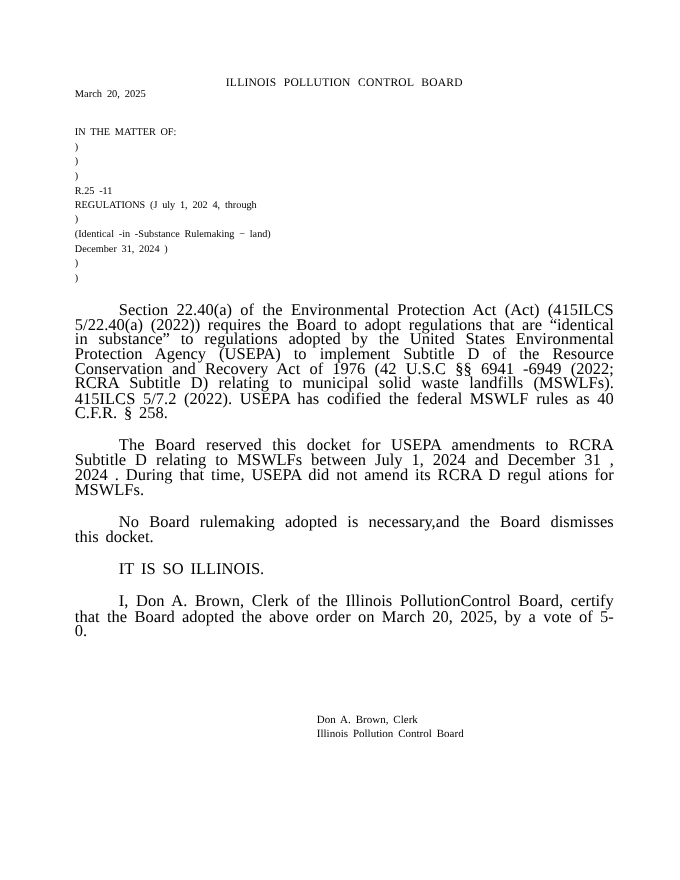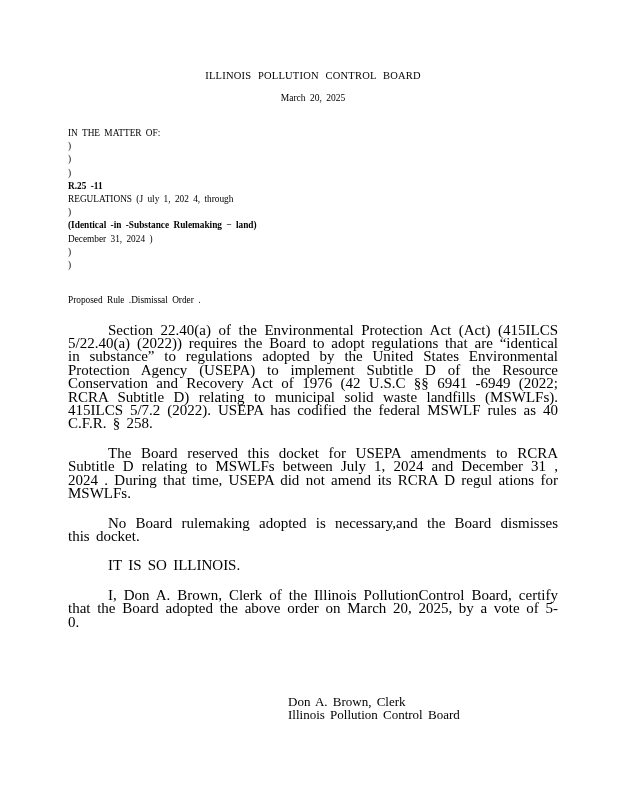--- a/index.html
+++ b/index.html
@@ -22,23 +22,22 @@
     padding: 70px 60px 0 68px;
   }
   .doc-title {
     text-align: center;
     font-size: 10.5px;
     letter-spacing: 0.2px;
     word-spacing: 4px;
     margin: 0;
   }
   .doc-date {
-    text-align: center;
     font-size: 9.5px;
-    margin-top: 12px;
+    margin-top: 0;
     word-spacing: 2px;
   }
   .caption {
     margin-top: 24px;
     font-size: 9.3px;
     line-height: 13.2px;
     position: relative;
   }
   .caption-row {
     display: flex;
@@ -49,21 +48,20 @@
     width: 238px;
     padding-right: 4px;
     word-spacing: 2px;
   }
   .cap-paren {
     width: 60px;
   }
   .cap-right {
     flex: 1;
     word-spacing: 2px;
-    font-weight: bold;
   }
   .section {
     font-size: 9.3px;
     line-height: 13.4px;
     word-spacing: 2px;
   }
   .gap-lg { margin-top: 22px; }
   .gap-md { margin-top: 16px; }
   .body-par {
     text-align: justify;
@@ -71,21 +69,21 @@
     font-size: 15px;
     line-height: 13.4px;
     word-spacing: 2.5px;
   }
   .indent-first {
     text-indent: 40px;
   }
   .signature {
     margin-top: 66px;
     padding-left: 220px;
-    font-size: 13px;
+    font-size: 10px;
     line-height: 13.4px;
     word-spacing: 2px;
   }
 </style>
 </head>
 <body>
 
 <div class="page">
 
   <div class="doc-title">ILLINOIS   POLLUTION   CONTROL   BOARD</div>
@@ -116,21 +114,20 @@
       <div class="cap-paren">)</div>
       <div class="cap-right"></div>
     </div>
     <div class="caption-row">
       <div class="cap-left"></div>
       <div class="cap-paren">)</div>
       <div class="cap-right"></div>
     </div>
   </div>
 
-  <div class="section gap-lg">Proposed   Rule .Dismissal   Order    .</div>
 
 
   <div class="body-par indent-first gap-md">Section   22.40(a)   of  the  Environmental     Protection     Act  (Act)  (415ILCS    5/22.40(a)    (2022)) requires  the  Board   to adopt  regulations    that are  “identical   in substance”   to regulations   adopted  by the  United   States   Environmental     Protection    Agency   (USEPA)    to implement    Subtitle   D of  the Resource   Conservation    and  Recovery    Act  of 1976  (42  U.S.C   §§  6941 -6949   (2022;  RCRA Subtitle   D) relating  to municipal   solid  waste  landfills  (MSWLFs).    415ILCS    5/7.2 (2022). USEPA   has  codified   the  federal   MSWLF   rules  as 40  C.F.R.   § 258.</div>
 
   <div class="body-par indent-first gap-md">The  Board   reserved   this docket   for USEPA   amendments     to RCRA   Subtitle   D relating   to MSWLFs   between   July 1,  2024  and December    31  , 2024 . During   that time,  USEPA   did  not amend   its RCRA   D regul ations   for MSWLFs.</div>
 
   <div class="body-par indent-first gap-md">No Board   rulemaking    adopted   is necessary,and      the  Board   dismisses    this docket.</div>
 
   <div class="body-par indent-first gap-md">IT  IS SO ILLINOIS.</div>
 

